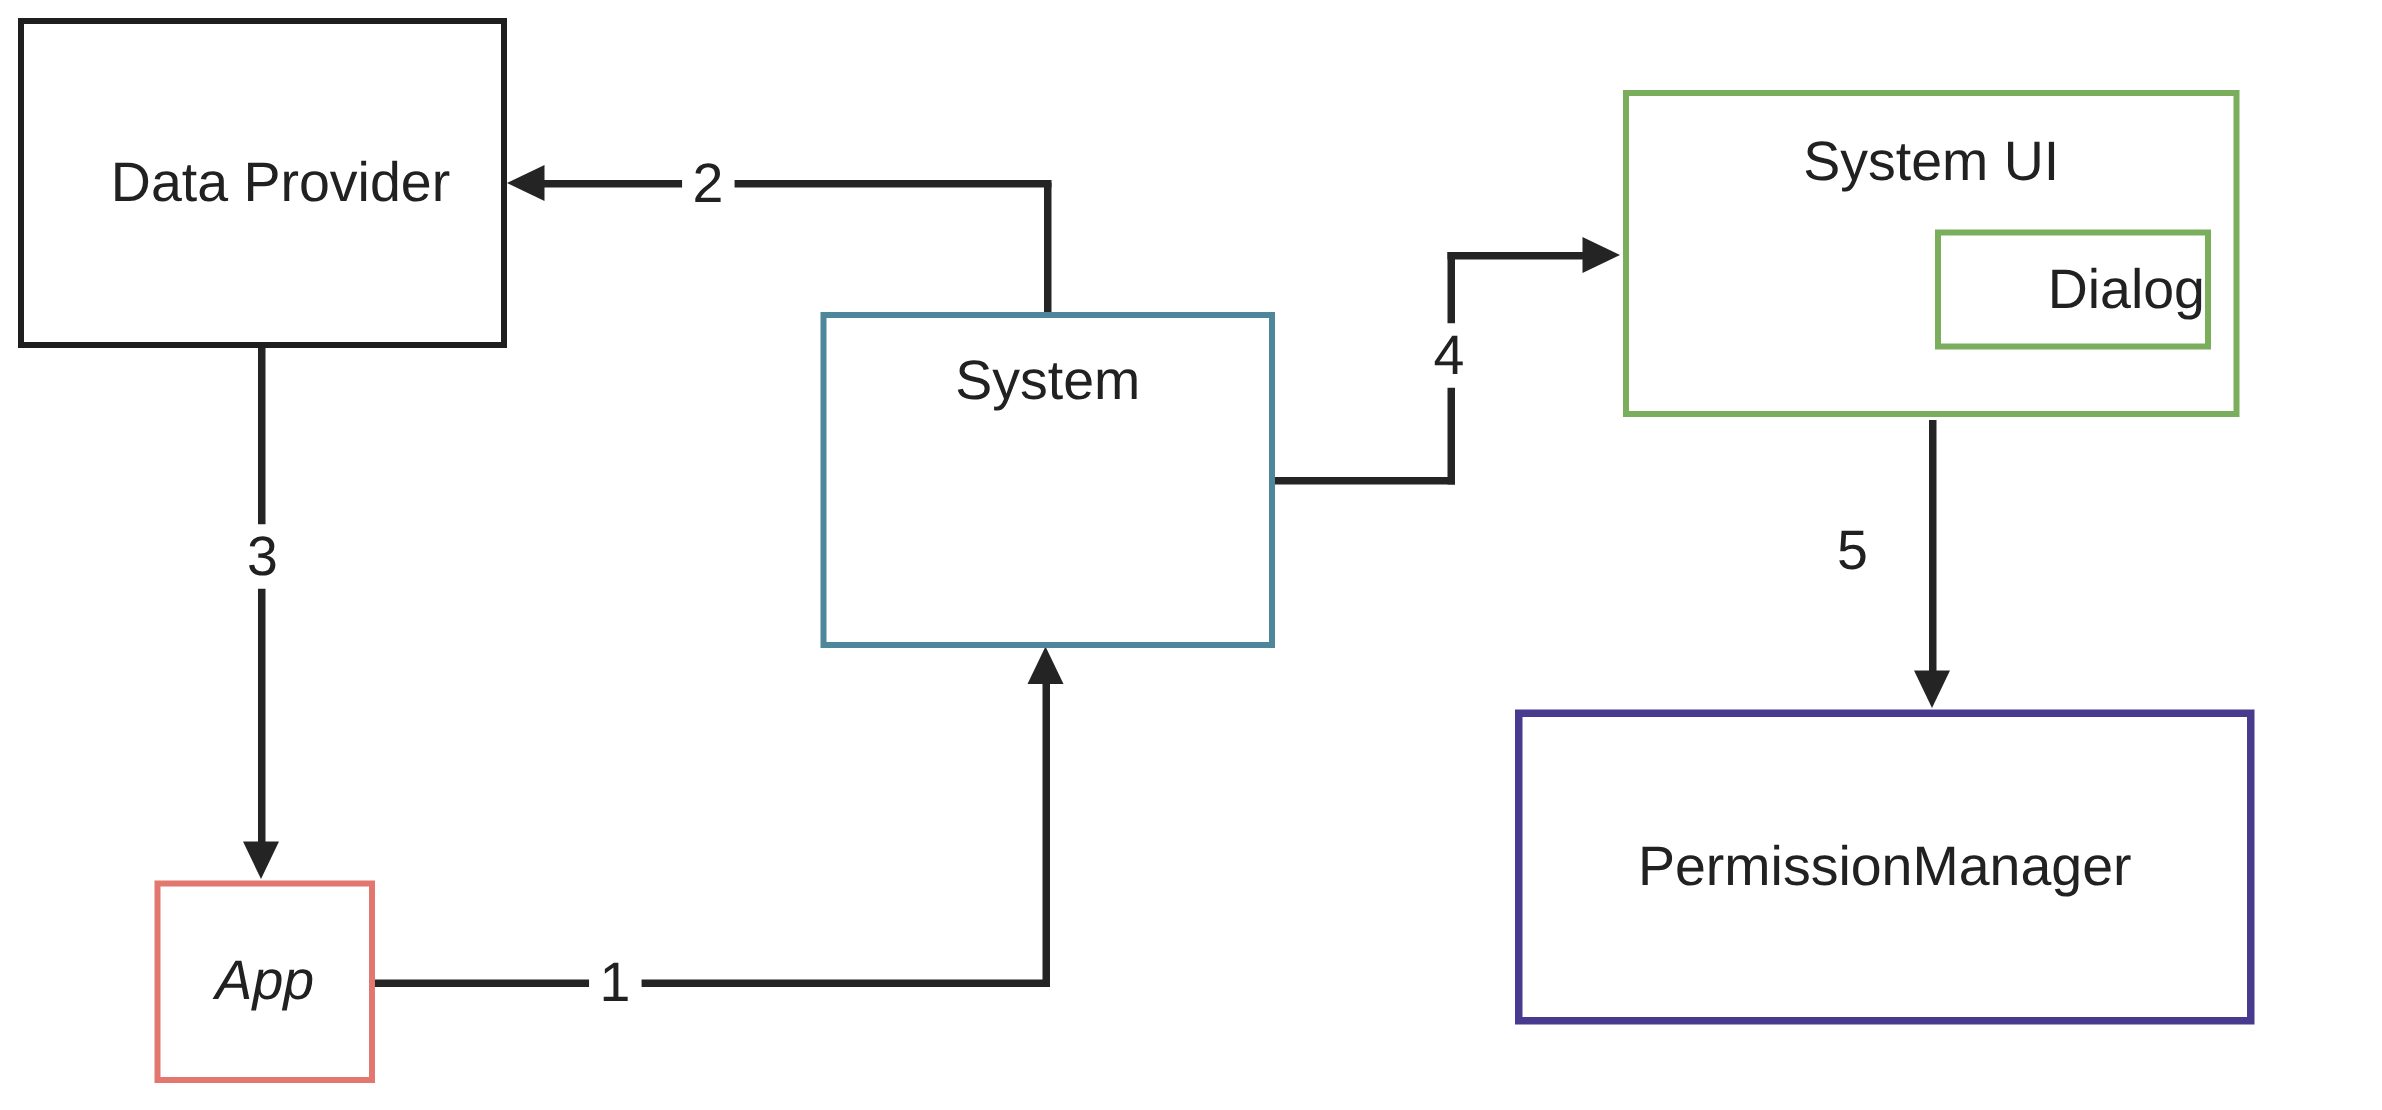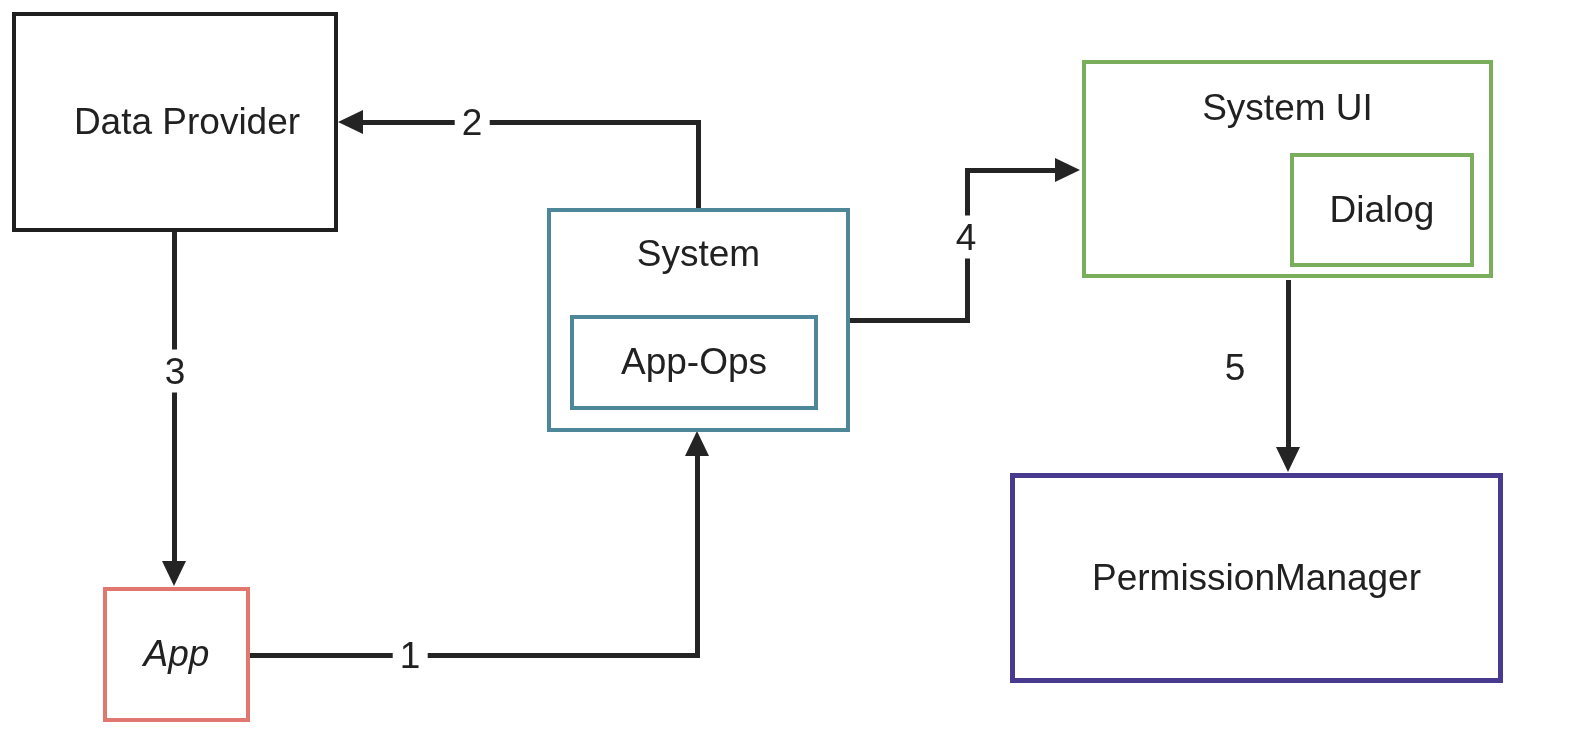--- a/index.html
+++ b/index.html
@@ -27,21 +27,21 @@
     line-height: 1.1;
   }
   .node.top-label { align-items: flex-start; }
 
   
   #data-provider { left: 12px;   top: 12px;  width: 326px; height: 220px; }
   #app           { left: 103px;  top: 587px; width: 147px; height: 135px; }
   #system        { left: 547px;  top: 208px; width: 303px; height: 224px; padding-top: 22px; }
   #app-ops       { left: 570px;  top: 315px; width: 248px; height: 95px;  }
   #system-ui     { left: 1082px; top: 60px;  width: 411px; height: 218px; padding-top: 24px; }
-  #dialog        { left: 1290px; top: 153px; width: 184px; height: 114px;  }
+  #dialog        { left: 1290px; top: 153px; width: 184px; height: 80px; justify-content: flex-end;  }
   #permission-manager { left: 1010px; top: 473px; width: 493px; height: 210px; border-width: 5px; }
 
   
   .seg { position: absolute; background: #242424; }
   .head { position: absolute; width: 0; height: 0; border-style: solid; border-color: transparent; }
   .head-up    { border-width: 0 12px 25px 12px; border-bottom-color: #242424; }
   .head-down  { border-width: 25px 12px 0 12px; border-top-color: #242424; }
   .head-left  { border-width: 12px 25px 12px 0; border-right-color: #242424; }
   .head-right { border-width: 12px 0 12px 25px; border-left-color: #242424; }
 
@@ -90,23 +90,20 @@
   </div>
 
   <div class="node" id="app" style="border-color: rgb(225, 119, 111); font-style: italic;">
     <span>App</span>
   </div>
 
   <div class="node top-label" id="system" style="border-color: rgb(78, 135, 153);">
     <span>System</span>
   </div>
 
-  <div class="node" id="app-ops" style="border-color: rgb(78, 135, 153);">
-    <span>App-Ops</span>
-  </div>
 
   <div class="node top-label" id="system-ui" style="border-color: rgb(122, 174, 92);">
     <span>System UI</span>
   </div>
 
   <div class="node" id="dialog" style="border-color: rgb(122, 174, 92);">
     <span>Dialog</span>
   </div>
 
   <div class="node" id="permission-manager" style="border-color: rgb(71, 58, 143);">

